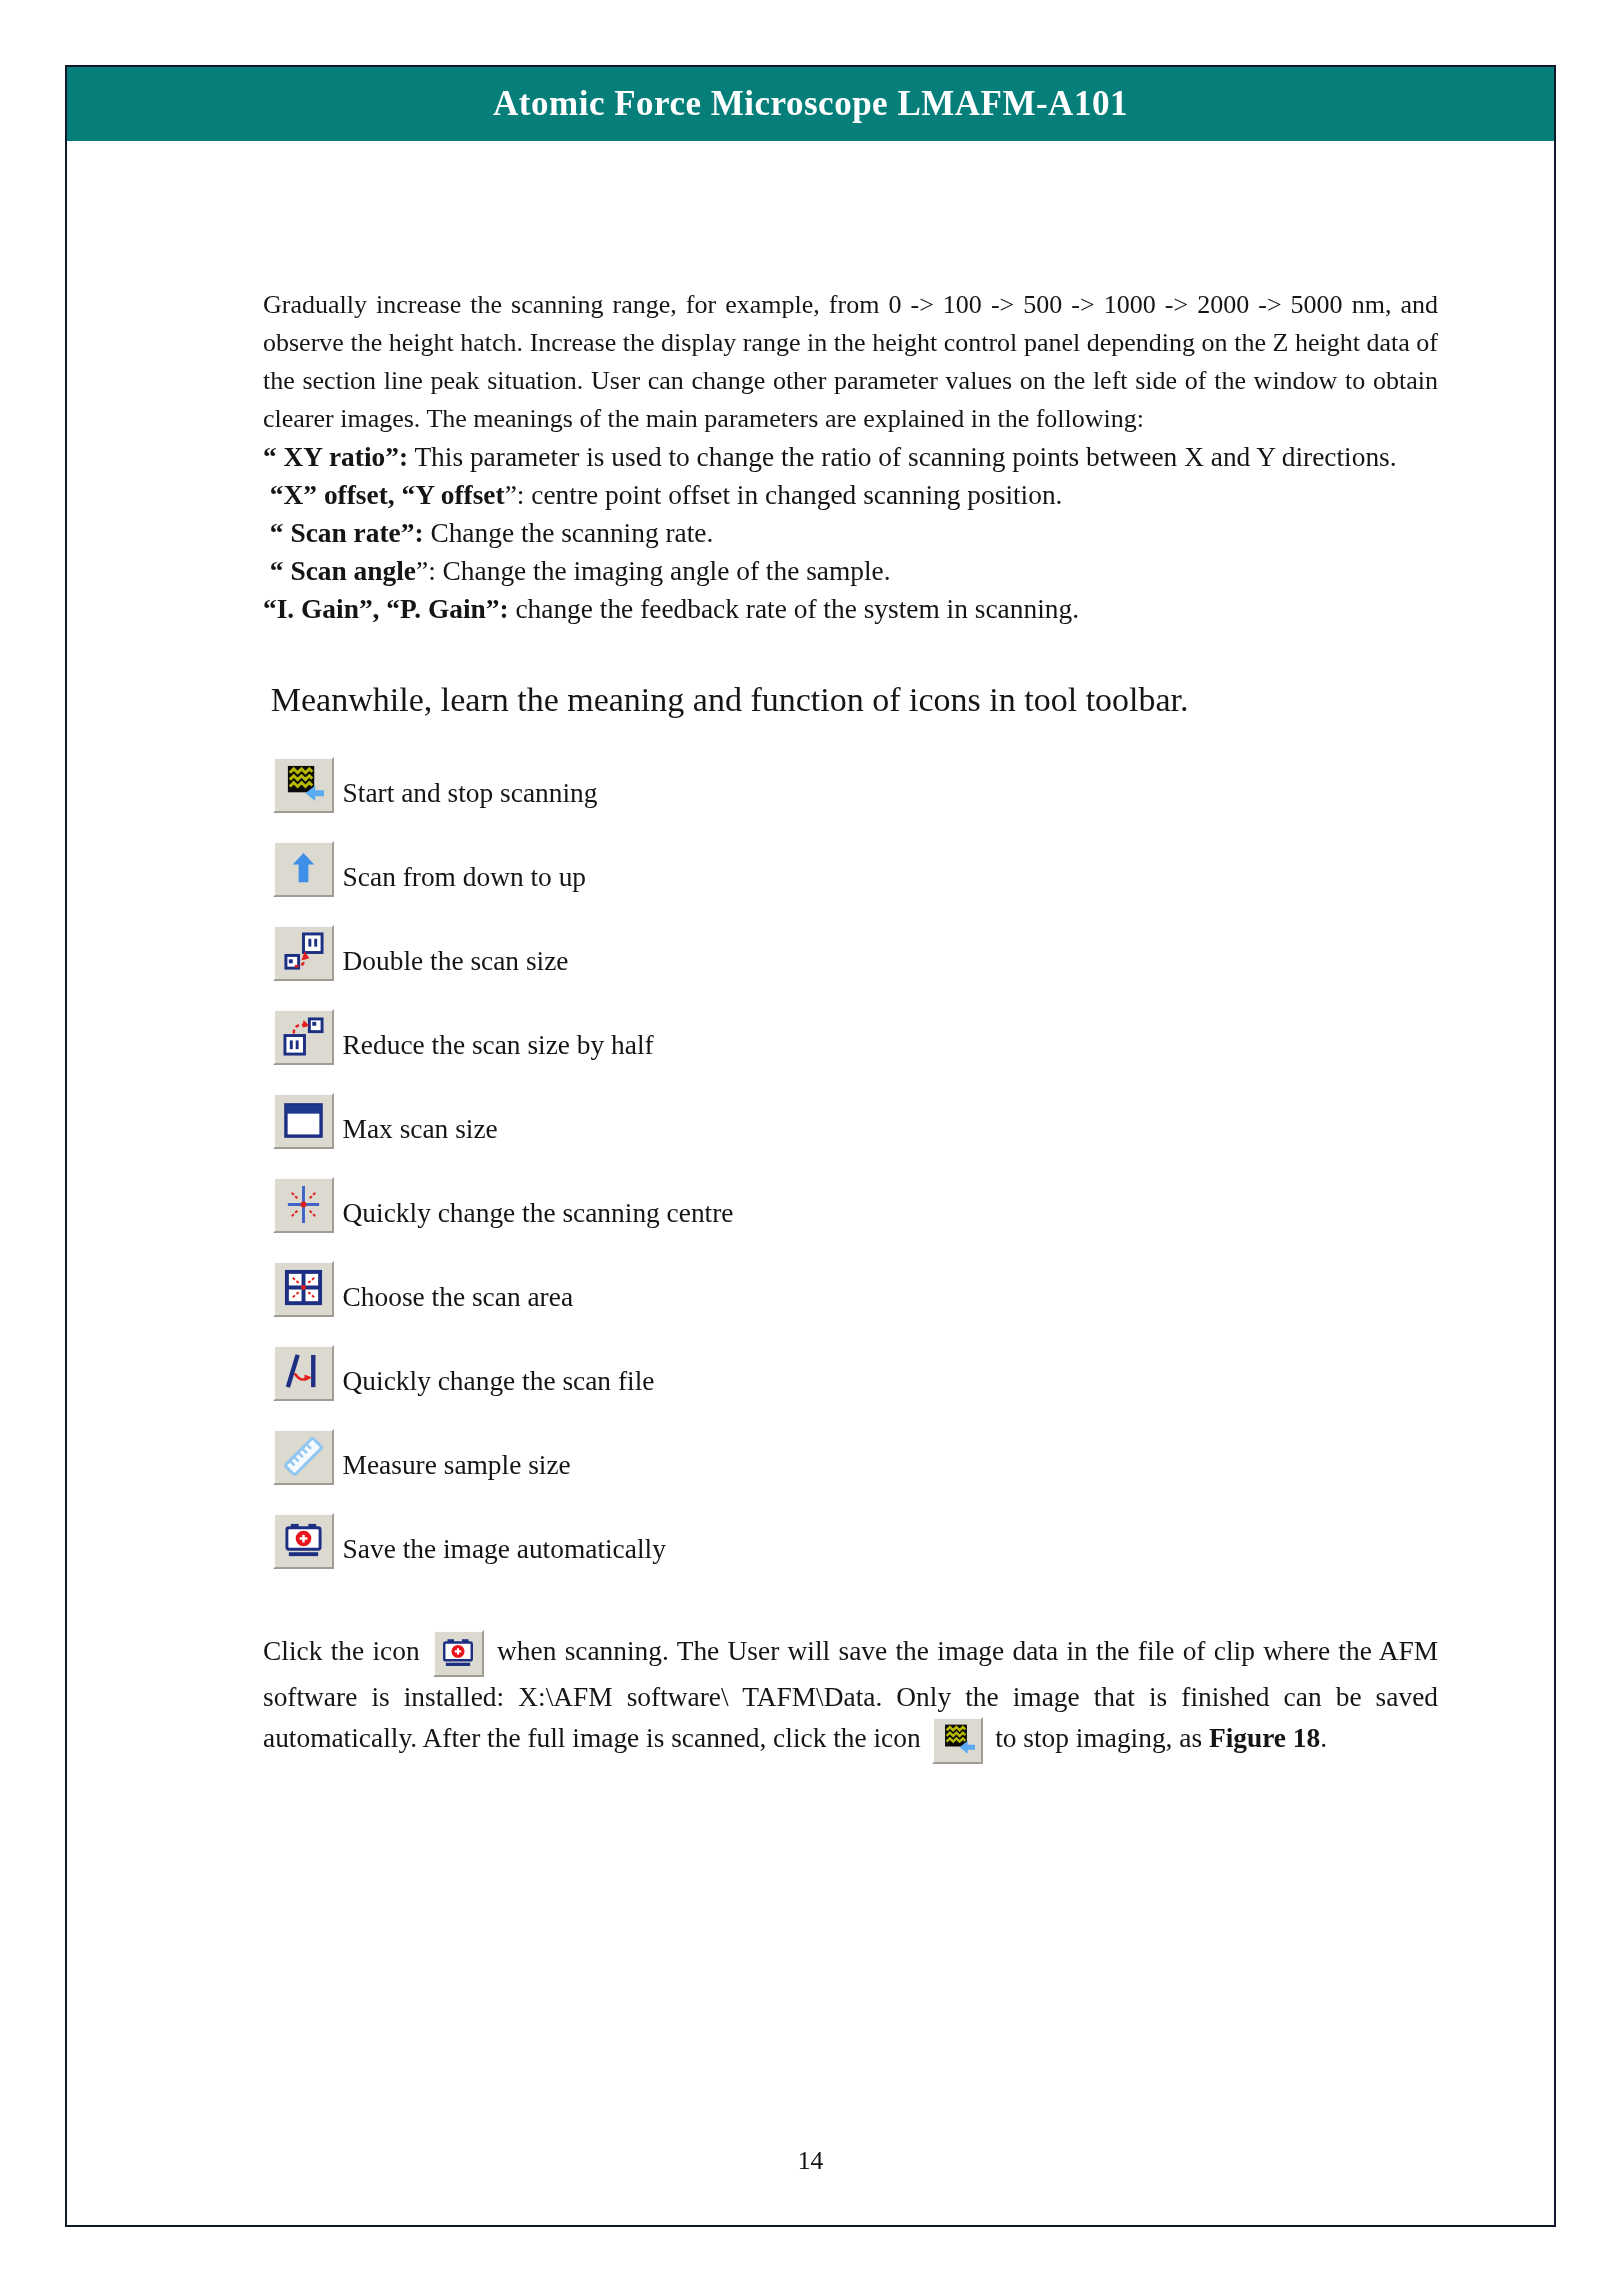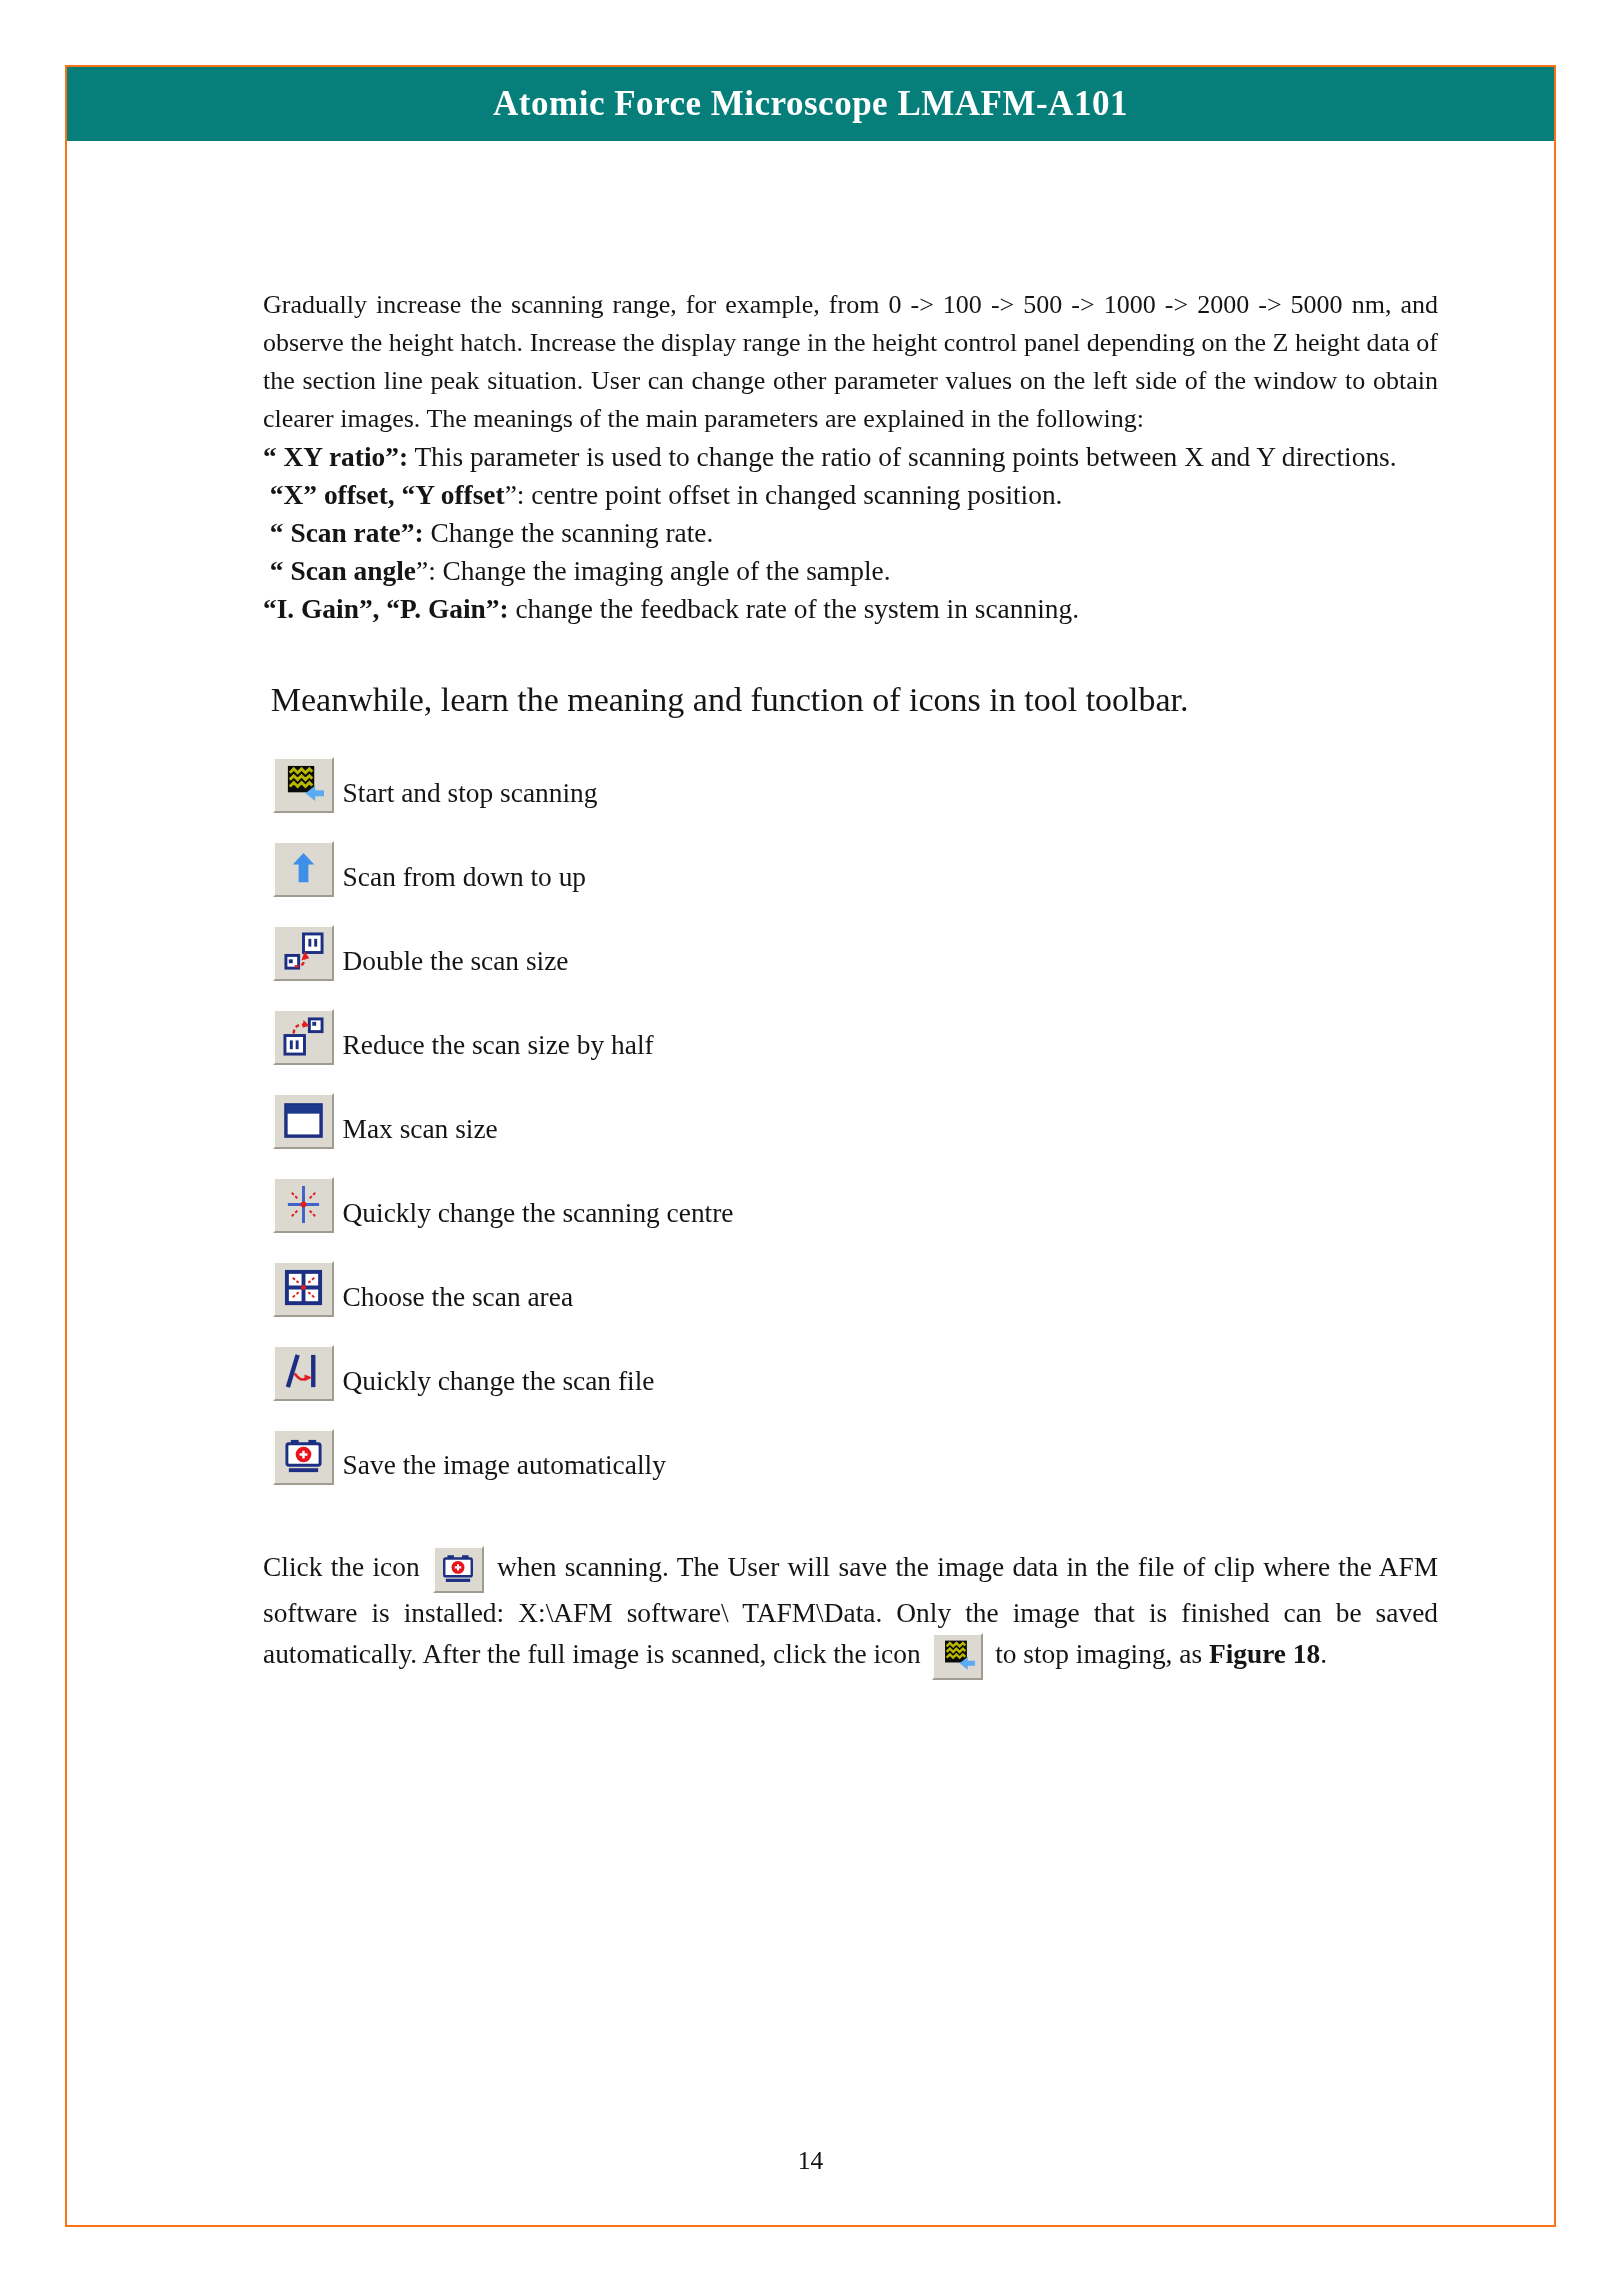--- a/index.html
+++ b/index.html
@@ -6,21 +6,21 @@
   body {
     width:1621px; height:2293px;
     background:#ffffff;
     font-family:"Liberation Serif", serif;
     color:#151515;
     position:relative;
   }
   .frame {
     position:absolute; left:65px; top:65px;
     width:1491px; height:2162px;
-    border:2px solid #f97316;
+    border:2px solid #0f172a;
     box-sizing:border-box;
     background:#ffffff;
   }
   .header-bar {
     height:74px;
     background:#067f7a;
     display:flex; align-items:center; justify-content:center;
   }
   .page-title {
     color:#ffffff; font-weight:bold; font-size:35px; letter-spacing:0.5px;
@@ -186,20 +186,37 @@
         <div class="tool-row">
           <span class="icon-btn">
             <svg viewBox="0 0 44 42">
               <line x1="16" y1="3" x2="6" y2="36" stroke="#1d2f82" stroke-width="4.5"></line>
               <line x1="32" y1="3" x2="32" y2="36" stroke="#1d2f82" stroke-width="4.5"></line>
               <path d="M13 22q6 9 12 5" stroke="#e31e1e" stroke-width="2.5" fill="none"></path>
               <path d="M23 30l8-4-8-3z" fill="#e31e1e"></path>
             </svg>
           </span>
           <span class="tool-label">Quickly change the scan file</span>
+        </div>
+        <div class="tool-row">
+          <span class="icon-btn">
+            <svg viewBox="0 0 44 42">
+              <g transform="rotate(-45 22 21)">
+                <rect x="2" y="14" width="40" height="14" fill="#f4faff" stroke="#92c6f0" stroke-width="3" rx="2"></rect>
+                <g stroke="#92c6f0" stroke-width="2.5">
+                  <line x1="9" y1="14" x2="9" y2="21"></line>
+                  <line x1="15" y1="14" x2="15" y2="21"></line>
+                  <line x1="21" y1="14" x2="21" y2="21"></line>
+                  <line x1="27" y1="14" x2="27" y2="21"></line>
+                  <line x1="33" y1="14" x2="33" y2="21"></line>
+                </g>
+              </g>
+            </svg>
+          </span>
+          <span class="tool-label">Measure sample size</span>
         </div>
         <div class="tool-row">
           <span class="icon-btn">
             <svg viewBox="0 0 44 42">
               <rect x="9" y="4" width="8" height="6" fill="#1d2f82"></rect>
               <rect x="27" y="4" width="8" height="6" fill="#1d2f82"></rect>
               <rect x="5" y="8" width="34" height="22" rx="2" fill="#fff" stroke="#1d2f82" stroke-width="3"></rect>
               <circle cx="22" cy="19" r="8" fill="#e8131b"></circle>
               <path d="M22 15v8M18 19h8" stroke="#fff" stroke-width="2.5"></path>
               <rect x="7" y="33" width="30" height="4" fill="#1d2f82"></rect>

